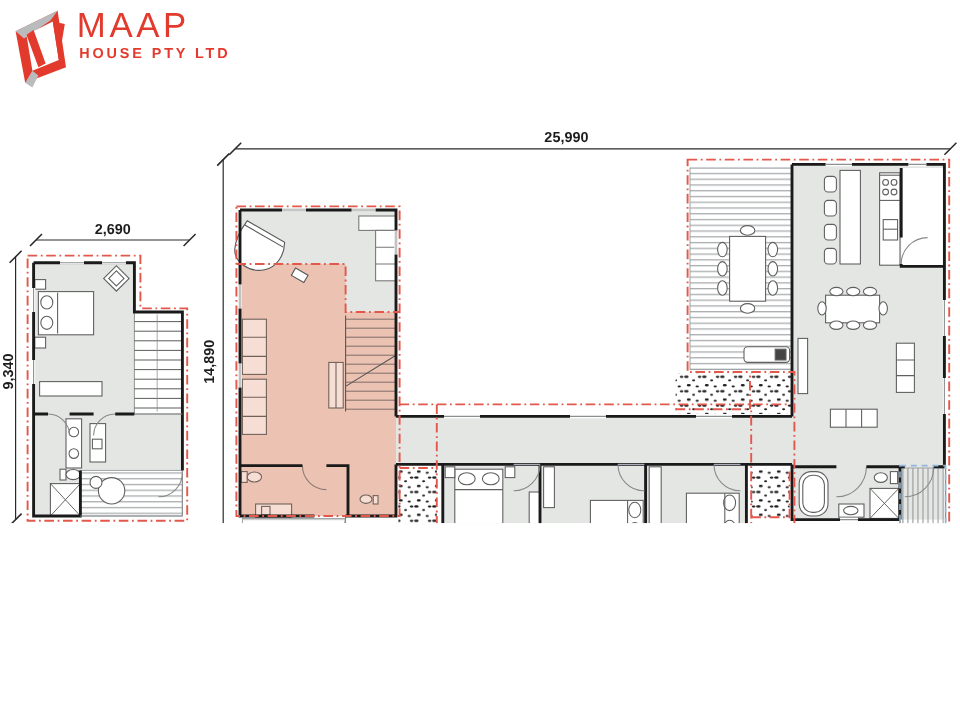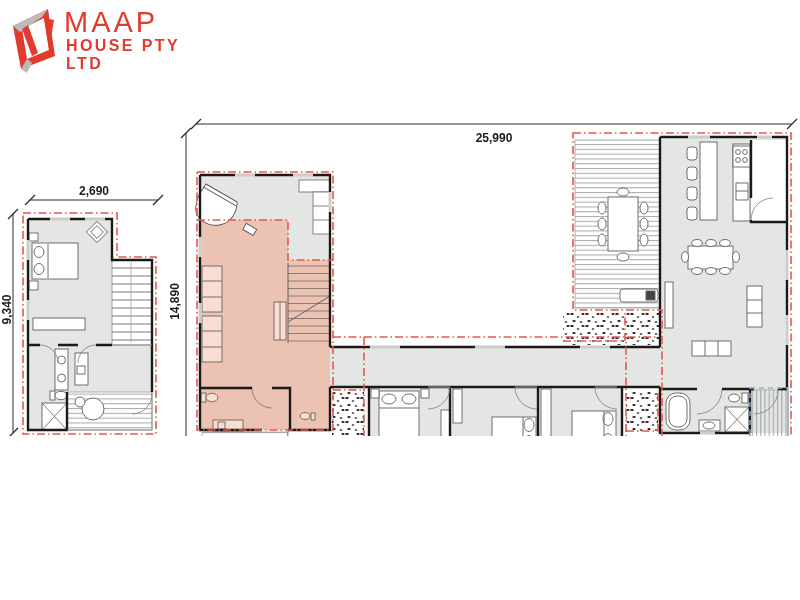--- a/index.html
+++ b/index.html
@@ -3,25 +3,25 @@
 <meta charset="utf-8">
 <style>
   html,body{margin:0;padding:0;background:#fff;}
   .canvas{position:relative;width:800px;height:436px;background:#ffffff;overflow:hidden;
           font-family:"Liberation Sans",sans-serif;}
   .plan-svg{position:absolute;left:0;top:0;}
   .logo{position:absolute;left:8px;top:4px;width:200px;height:72px;}
   .logo-mark{position:absolute;left:0;top:2px;}
   .brand{position:absolute;left:56px;top:2px;font-size:29px;font-weight:400;letter-spacing:3px;
          color:#e23a2c;}
-  .sub{position:absolute;left:58px;top:33px;font-size:16px;font-weight:600;letter-spacing:2.4px;
+  .sub{position:absolute;left:58px;top:33px;font-size:12px;font-weight:600;letter-spacing:2.4px;
        color:#e23a2c;}
   .dim{position:absolute;font-size:12px;font-weight:bold;color:#1c1c1c;text-align:center;
        width:120px;height:15px;line-height:15px;}
-  .dim-top{left:434px;top:107px;margin-top:24px;}
+  .dim-top{left:412px;top:107px;}
   .dim-5640{left:34px;top:184px;}
   .dim-9340{left:-53px;top:302px;transform:rotate(-90deg);}
   .dim-14890{left:115px;top:294px;transform:rotate(-90deg);}
 </style>
 </head>
 <body>
 
 <div class="canvas">
 
   <div class="logo">

